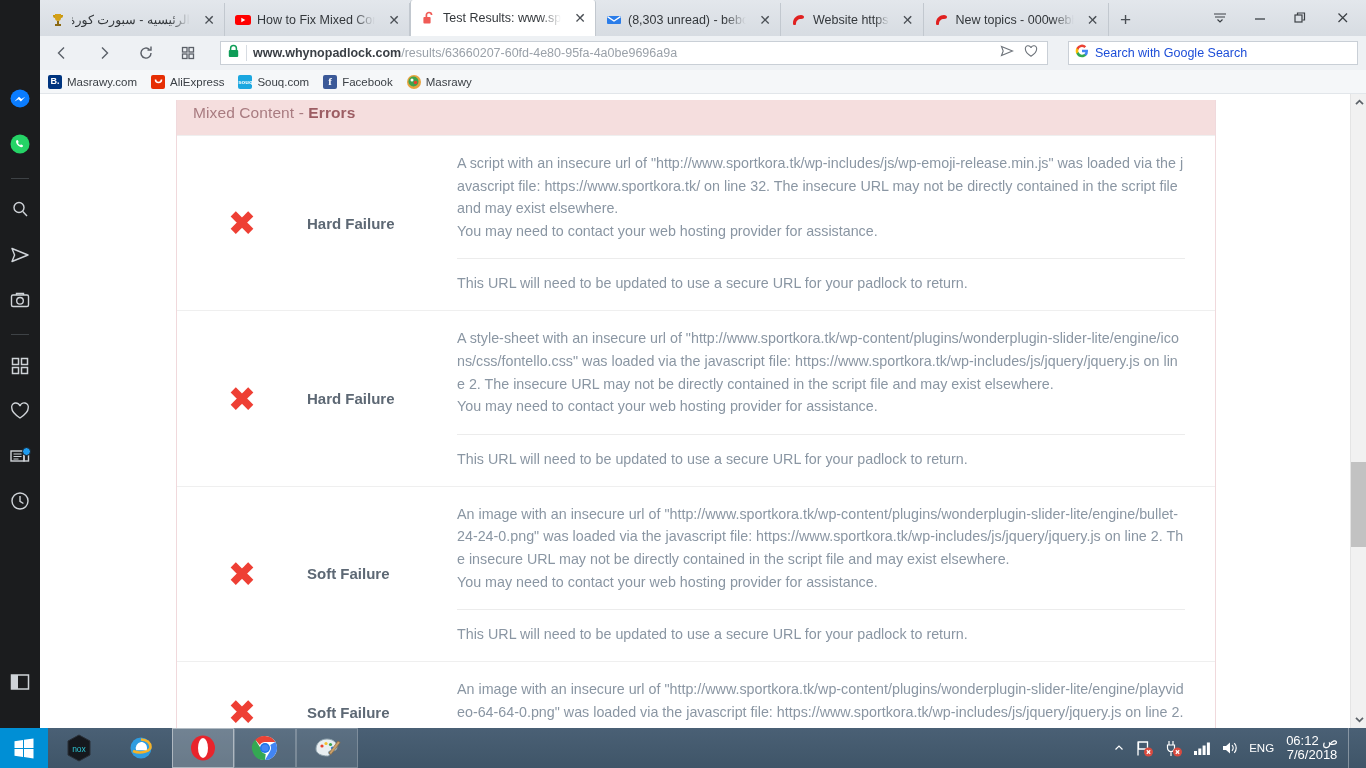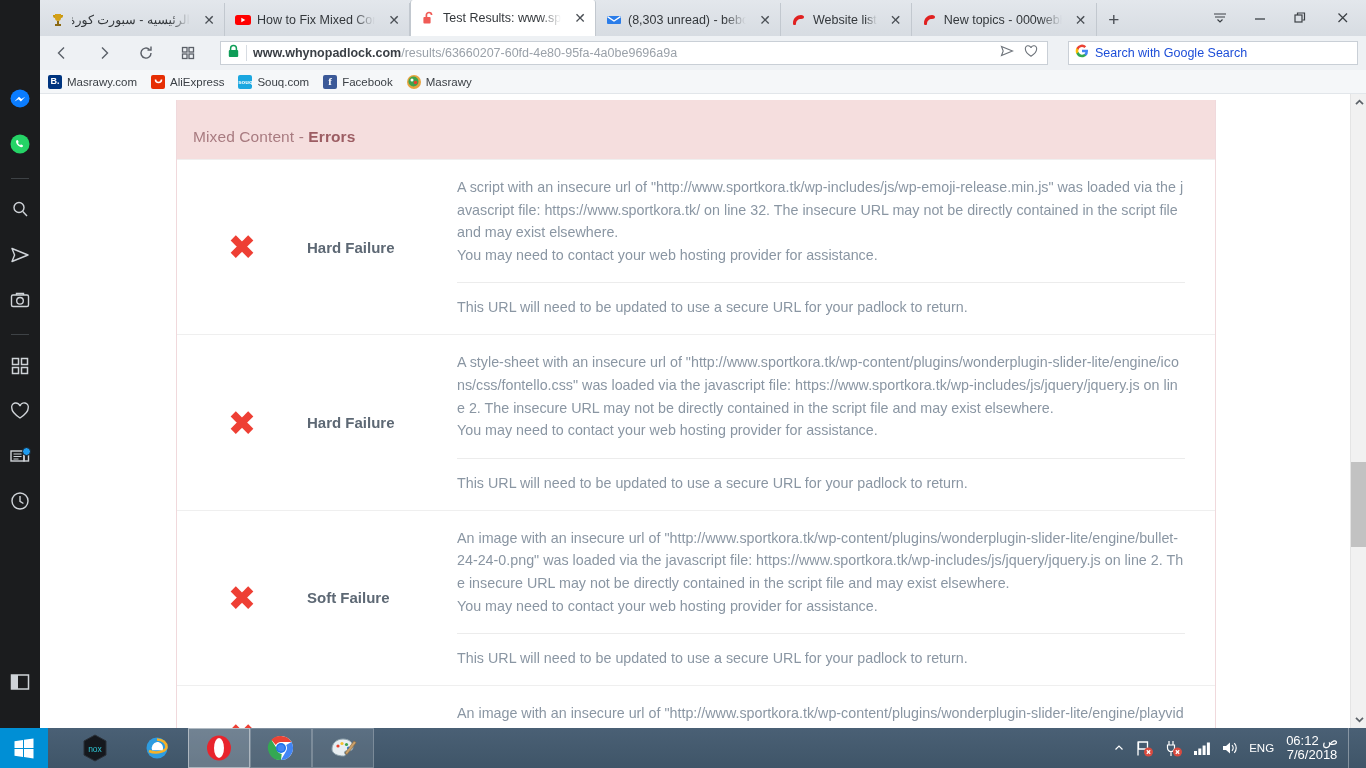--- a/index.html
+++ b/index.html
@@ -127,21 +127,21 @@
   .page-canvas {
     position: absolute; left: 0; top: 0; width: 1310px; height: 634px;
     background: #fff;
   }
   .card {
     position: absolute; left: 136px; top: 6px; width: 1040px;
     background: #fff; border: 1px solid #f0d9dc; border-top: none;
   }
   .card-header {
     background: #f5dede; color: #a87b80; font-size: 15.5px;
-    padding: 28px 16px 13px 16px; letter-spacing: .1px;
+    padding: 4px 16px 13px 16px; letter-spacing: .1px;
   }
   .card-header b { color: #9c5d63; font-weight: 700; }
   .row {
     display: flex; align-items: stretch; border-top: 1px solid #efefef;
     padding: 16px 0 16px 0;
   }
   .row:first-of-type { border-top: none; }
   .row-icon {
     flex: 0 0 130px; display: flex; align-items: center; justify-content: center;
   }
@@ -181,21 +181,21 @@
   
   .taskbar {
     position: absolute; left: 0; bottom: 0; width: 1366px; height: 40px;
     background: linear-gradient(#4a6075, #3f5568);
     display: flex; align-items: stretch;
   }
   .start-btn {
     width: 48px; display: flex; align-items: center; justify-content: center;
     background: #008fd5;
   }
-  .tb-apps { display: flex; align-items: stretch; padding-left: 16px; }
+  .tb-apps { display: flex; align-items: stretch; }
   .tb-app {
     width: 62px; display: flex; align-items: center; justify-content: center;
     position: relative;
   }
   .tb-app.active {
     background: rgba(255,255,255,.22);
     border: 1px solid rgba(255,255,255,.45);
   }
   .tb-app.open { background: rgba(255,255,255,.10); border: 1px solid rgba(255,255,255,.22); }
   .tray {
@@ -261,21 +261,21 @@
         <span class="tab-title">(8,303 unread) - bebo20</span>
         <span class="tab-close">✕</span>
       </div>
 
       <div class="tab inactive">
         <span class="fav">
           <svg width="16" height="16" viewBox="0 0 16 16">
               <path d="M2 11c0-5 4-8 8-8 2 0 3 1 3 2s-1 2-3 2c-3 0-5 2-5 5 0 1-1 1-2 1s-1-1-1-2z" fill="#e02020"></path>
             </svg>
         </span>
-        <span class="tab-title">Website list</span>
+        <span class="tab-title">Website https</span>
         <span class="tab-close">✕</span>
       </div>
 
       <div class="tab inactive">
         <span class="fav">
           <svg width="16" height="16" viewBox="0 0 16 16">
               <path d="M2 11c0-5 4-8 8-8 2 0 3 1 3 2s-1 2-3 2c-3 0-5 2-5 5 0 1-1 1-2 1s-1-1-1-2z" fill="#e02020"></path>
             </svg>
         </span>
         <span class="tab-title">New topics - 000webhos</span>

